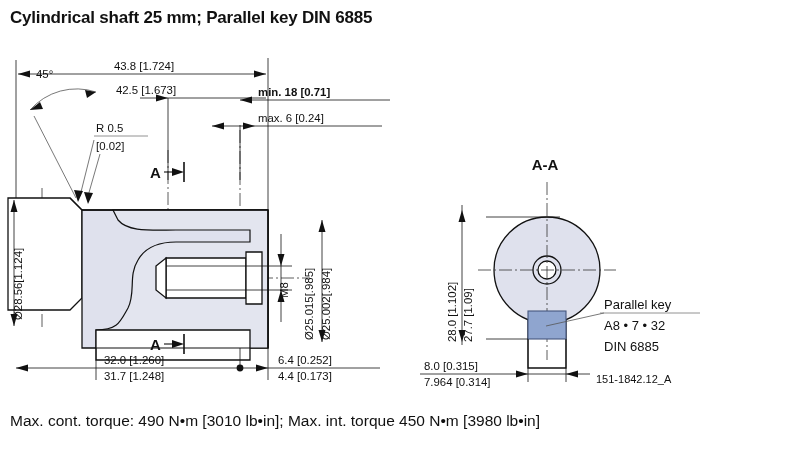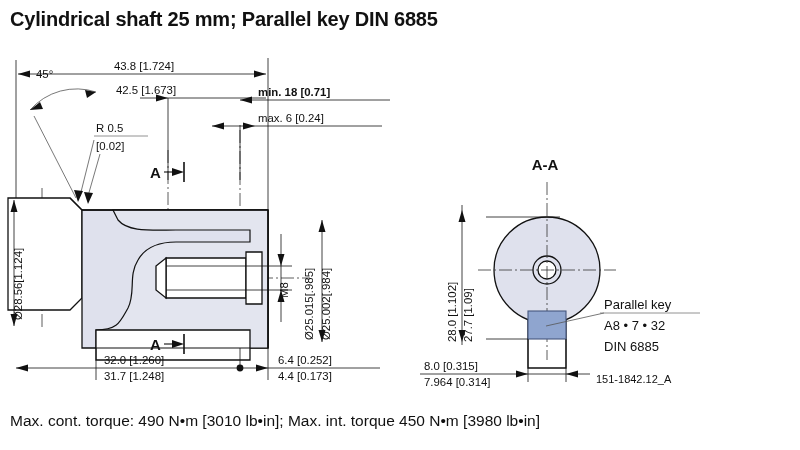--- a/index.html
+++ b/index.html
@@ -12,21 +12,21 @@
     height: 450px;
     position: relative;
     font-family: "Liberation Sans", sans-serif;
     color: #111111;
     overflow: hidden;
   }
   #page-title {
     position: absolute;
     left: 10px;
     top: 8px;
-    font-size: 20px;
+    font-size: 17px;
     font-weight: bold;
     letter-spacing: -0.2px;
     white-space: nowrap;
   }
   #drawing-area {
     position: absolute;
     left: 0;
     top: 30px;
     width: 800px;
     height: 370px;

